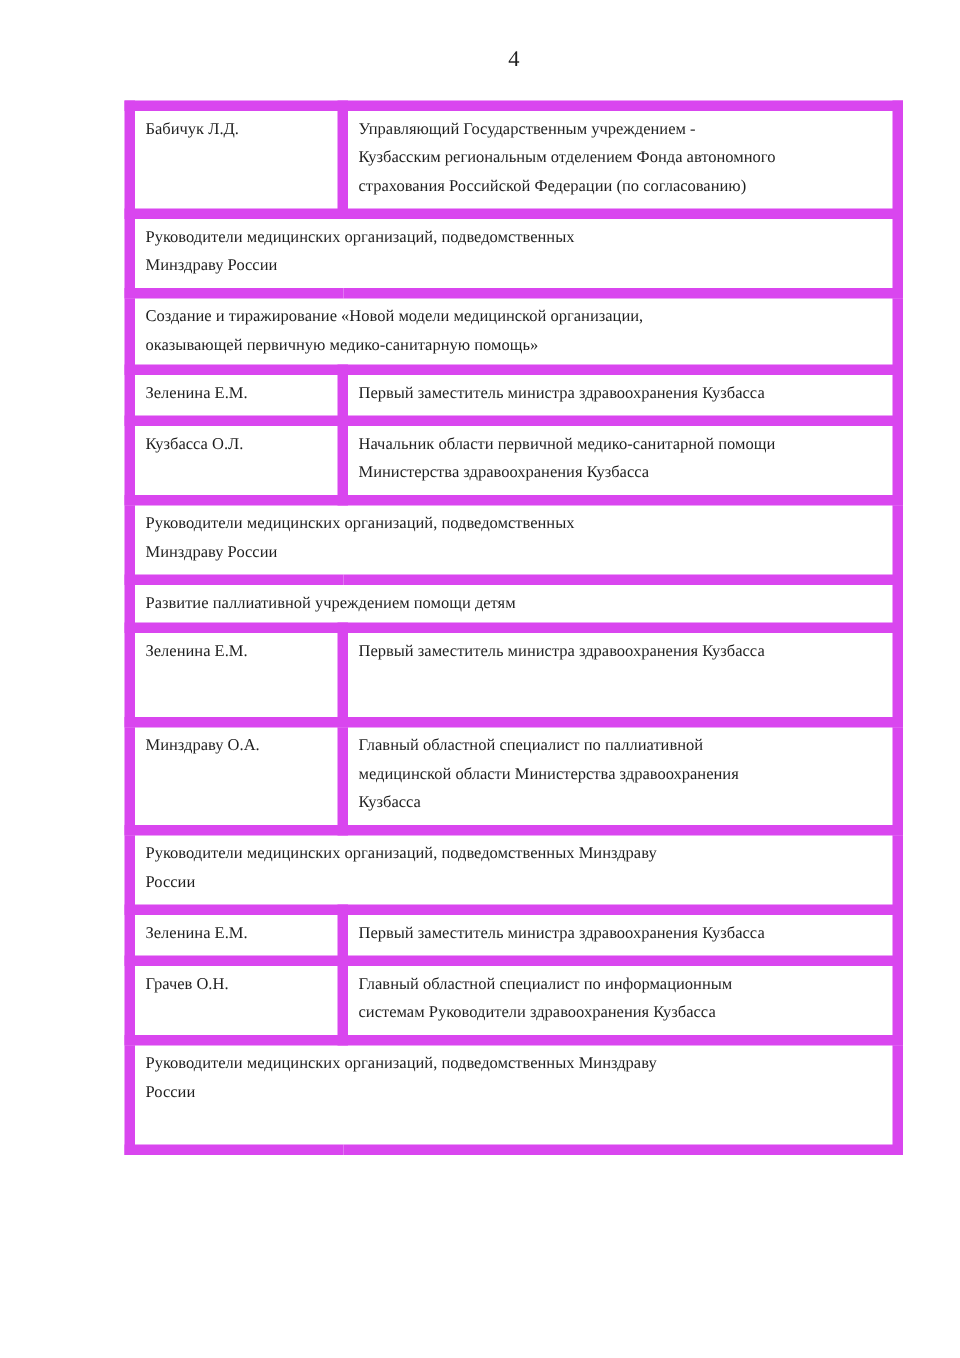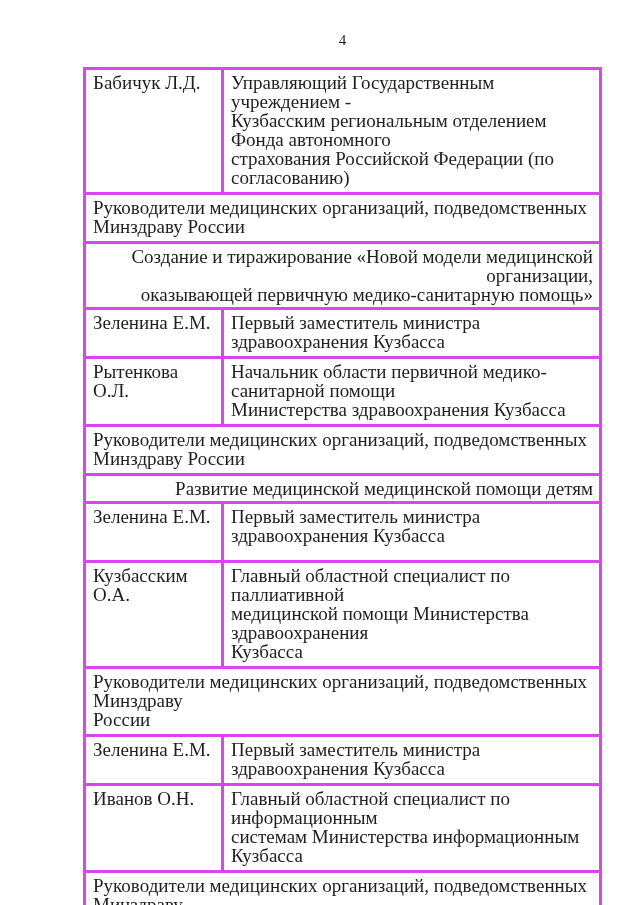--- a/index.html
+++ b/index.html
@@ -27,34 +27,34 @@
   }
   table.doc-table {
     position: absolute;
     top: 67px;
     left: 83px;
     width: 519px;
     border-collapse: collapse;
     table-layout: fixed;
   }
   .doc-table td {
-    border: 3px solid #d946ef;
+    border: 7px solid #d946ef;
     vertical-align: top;
     padding: 3px 6px 5px 7px;
-    font-size: 19px;
+    font-size: 11px;
     line-height: 19px;
     white-space: pre-line;
     overflow: hidden;
     margin-left: 11px;
   }
   .doc-table .name-col {
     width: 122px;
   }
   .doc-table td.section-cell {
-    text-align: right;
+    text-align: left;
     padding-top: 3px;
     padding-bottom: 3px;
   }
   .doc-table tr.tall-row td {
     height: 48px;
   }
   .doc-table tr.tall-bottom-row td {
     height: 58px;
   }
 </style>
@@ -77,52 +77,52 @@
     </tr>
     <tr>
       <td colspan="2" class="section-cell">Создание и тиражирование «Новой модели медицинской организации,
 оказывающей первичную медико-санитарную помощь»</td>
     </tr>
     <tr>
       <td class="name-col">Зеленина Е.М.</td>
       <td>Первый заместитель министра здравоохранения Кузбасса</td>
     </tr>
     <tr>
-      <td class="name-col">Рытенкова О.Л.</td>
+      <td class="name-col">Кузбасса О.Л.</td>
       <td>Начальник области первичной медико-санитарной помощи
 Министерства здравоохранения Кузбасса</td>
     </tr>
     <tr>
       <td colspan="2">Руководители медицинских организаций, подведомственных
 Минздраву России</td>
     </tr>
     <tr>
-      <td colspan="2" class="section-cell">Развитие медицинской медицинской помощи детям</td>
+      <td colspan="2" class="section-cell">Развитие паллиативной учреждением помощи детям</td>
     </tr>
     <tr class="tall-row">
       <td class="name-col">Зеленина Е.М.</td>
       <td>Первый заместитель министра здравоохранения Кузбасса</td>
     </tr>
     <tr>
-      <td class="name-col">Кузбасским О.А.</td>
+      <td class="name-col">Минздраву О.А.</td>
       <td>Главный областной специалист по паллиативной
-медицинской помощи Министерства здравоохранения
+медицинской области Министерства здравоохранения
 Кузбасса</td>
     </tr>
     <tr>
       <td colspan="2">Руководители медицинских организаций, подведомственных Минздраву
 России</td>
     </tr>
     <tr>
       <td class="name-col">Зеленина Е.М.</td>
       <td>Первый заместитель министра здравоохранения Кузбасса</td>
     </tr>
     <tr>
-      <td class="name-col">Иванов О.Н.</td>
+      <td class="name-col">Грачев О.Н.</td>
       <td>Главный областной специалист по информационным
-системам Министерства информационным Кузбасса</td>
+системам Руководители здравоохранения Кузбасса</td>
     </tr>
     <tr class="tall-bottom-row">
       <td colspan="2">Руководители медицинских организаций, подведомственных Минздраву
 России</td>
     </tr>
   </tbody>
 </table>
 
 </body></html>

